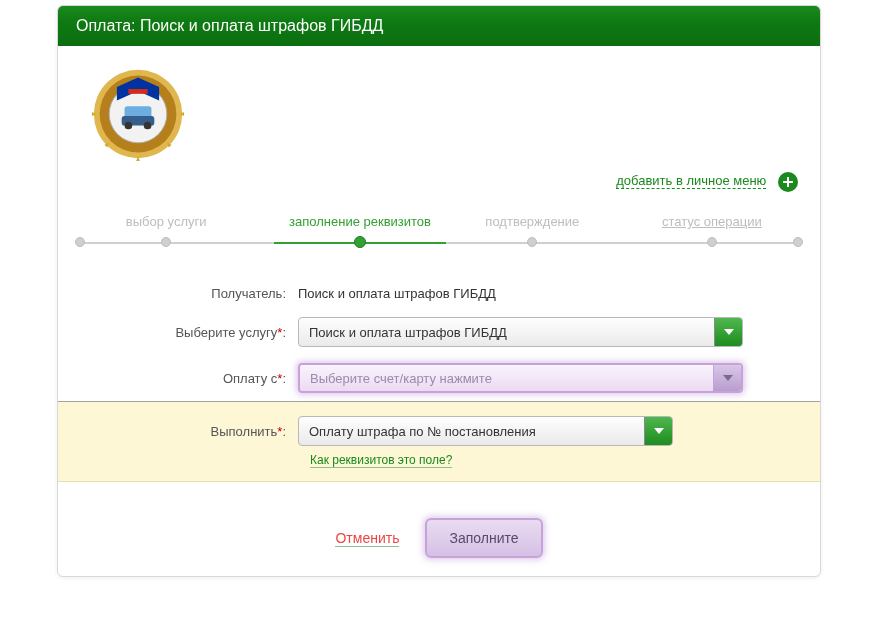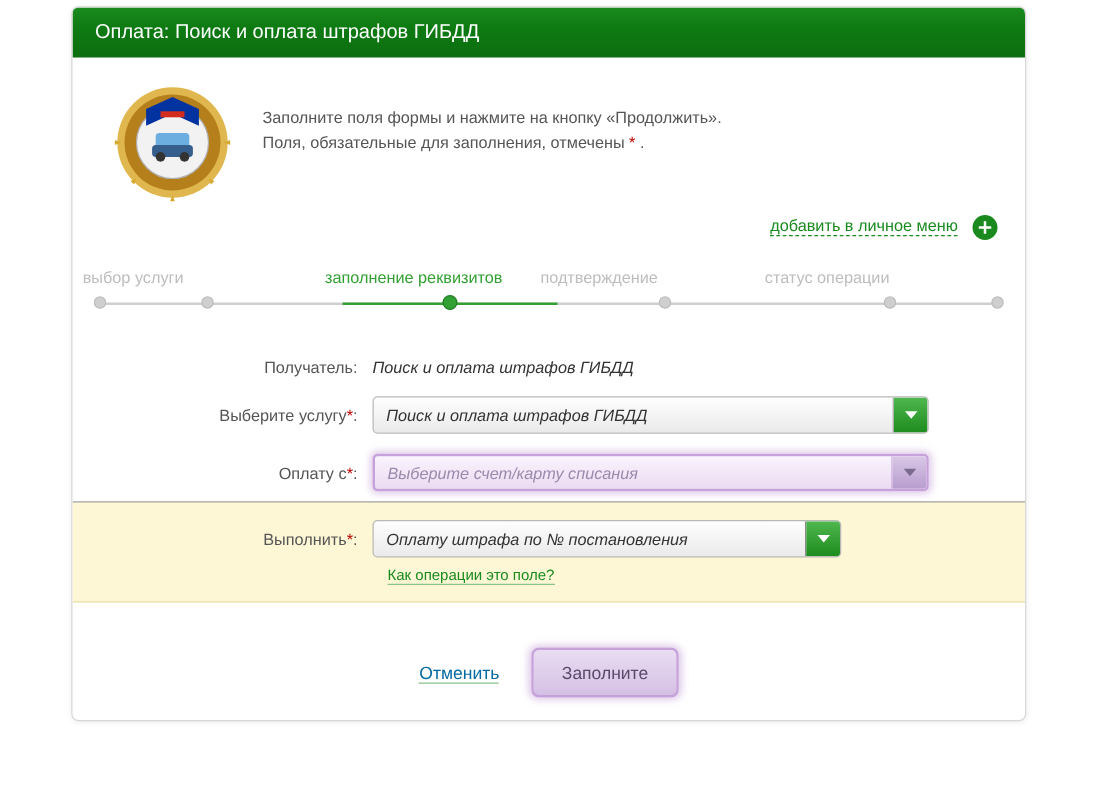--- a/index.html
+++ b/index.html
@@ -67,21 +67,21 @@
   margin: 0 22px 24px 22px;
 }
 .wizard-line {
   position: absolute; left: 0; right: 0; top: 28px;
   height: 2px; background: #cfcfcf;
 }
 .wizard-line .active-seg {
   position: absolute; top: 0; height: 2px; background: #33a033;
 }
 .wizard-step {
-  position: absolute; top: 0; width: 200px; text-align: left;
+  position: absolute; top: 0; width: 200px; text-align: center;
   color: #bdbdbd; font-size: 13px;
   transform: translateX(-50%);
 }
 .wizard-step.active { color: #33a033; }
 .wizard-step .dot {
   position: absolute; left: 50%; top: 23px; transform: translateX(-50%);
   width: 10px; height: 10px; border-radius: 50%;
   background: #cfcfcf; border: 1px solid #bdbdbd;
 }
 .wizard-step.active .dot {
@@ -102,21 +102,21 @@
   border-top: 1px solid #a3a3a3;
   border-bottom: 1px solid #e9dfac;
   padding-top: 14px; padding-bottom: 14px;
   flex-wrap: wrap;
 }
 .label-col {
   width: 240px; text-align: right; color: #555;
   padding-right: 12px; flex-shrink: 0;
 }
 .label-col .req { color: #b00; }
-.value-col { flex: 1; color: #333; font-style: italic; }
+.value-col { flex: 1; color: #333; }
 
 .select-wrap {
   position: relative; height: 30px;
   border: 1px solid #b8b8b8; border-radius: 4px;
   background: linear-gradient(#fefefe, #eaeaea);
   display: flex; align-items: center;
   padding: 0 40px 0 10px; color: #333;
   cursor: pointer;
 }
 .select-wrap.wide { width: 445px; }
@@ -152,21 +152,21 @@
 .help-link a {
   color: #1a8a1e; font-size: 12px; text-decoration: none;
   border-bottom: 1px solid #8ac48a;
 }
 
 .actions {
   display: flex; justify-content: center; align-items: center;
   gap: 26px; margin-top: 36px;
 }
 .cancel-link {
-  color: #0369a1; text-decoration: none;
+  color: #ef4444; text-decoration: none;
   border-bottom: 1px solid #8ac48a; font-size: 14px;
 }
 .btn-continue {
   padding: 10px 22px; border-radius: 6px;
   border: 2px solid #c7a2da;
   background: linear-gradient(#e9dcf2, #d5c0e5);
   color: #5a4a6a; font-size: 14px;
   box-shadow: 0 0 6px 2px rgba(199,162,218,0.55);
   cursor: pointer;
 }
@@ -201,26 +201,20 @@
         <rect x="40" y="24" width="20" height="5" fill="#d52b1e"></rect>
         <g fill="#d4a92f">
           <polygon points="50,94 52,99 48,99"></polygon>
           <polygon points="93,50 98,48 98,52"></polygon>
           <polygon points="7,50 2,48 2,52"></polygon>
           <polygon points="80,80 85,82 82,85"></polygon>
           <polygon points="20,80 15,82 18,85"></polygon>
         </g>
       </svg>
     </div>
-    <div class="intro-text">
-      <div>Заполните поля формы и нажмите на кнопку «Продолжить».</div>
-      <div>
-        <span>Поля, обязательные для заполнения, отмечены </span><span class="req">*</span><span> .</span>
-      </div>
-    </div>
   </div>
 
   <div class="add-favorite">
     <a href="#"><span>добавить в личное меню</span></a>
     <span class="plus-circle"></span>
   </div>
 
   <div class="wizard">
     <div class="wizard-line">
       <div class="active-seg" style="left:27%;width:24%;"></div>
@@ -232,21 +226,21 @@
       <span class="dot"></span>
     </div>
     <div class="wizard-step active" style="left:39%;">
       <span>заполнение реквизитов</span>
       <span class="dot"></span>
     </div>
     <div class="wizard-step" style="left:63%;">
       <span>подтверждение</span>
       <span class="dot"></span>
     </div>
-    <div class="wizard-step" style="left:88%;">
+    <div class="wizard-step" style="left:88%;text-decoration:underline;">
       <span>статус операции</span>
       <span class="dot"></span>
     </div>
   </div>
 
   <div class="form-row">
     <div class="label-col">Получатель:</div>
     <div class="value-col">Поиск и оплата штрафов ГИБДД</div>
   </div>
 
@@ -263,42 +257,42 @@
       </div>
     </div>
   </div>
 
   <div class="form-row">
     <div class="label-col">
       <span>Оплату с</span><span class="req">*</span>:
     </div>
     <div class="value-col">
       <div class="select-wrap pink">
-        <span>Выберите счет/карту списания</span>
+        <span>Выберите счет/карту нажмите</span>
         <span class="select-arrow">
             <span class="tri"></span>
           </span>
       </div>
     </div>
   </div>
 
   <div class="form-row bg-highlight">
     <div class="label-col">
       <span>Выполнить</span><span class="req">*</span>:
     </div>
     <div class="value-col">
       <div class="select-wrap mid">
         <span>Оплату штрафа по № постановления</span>
         <span class="select-arrow">
             <span class="tri"></span>
           </span>
       </div>
     </div>
     <div class="help-link" style="width:100%;">
-      <a href="#"><span>Как операции это поле?</span></a>
+      <a href="#"><span>Как реквизитов это поле?</span></a>
     </div>
   </div>
 
   <div class="actions">
     <a href="#" class="cancel-link"><span>Отменить</span></a>
     <button class="btn-continue"><span>Заполните</span></button>
   </div>
 
 
 </div>

